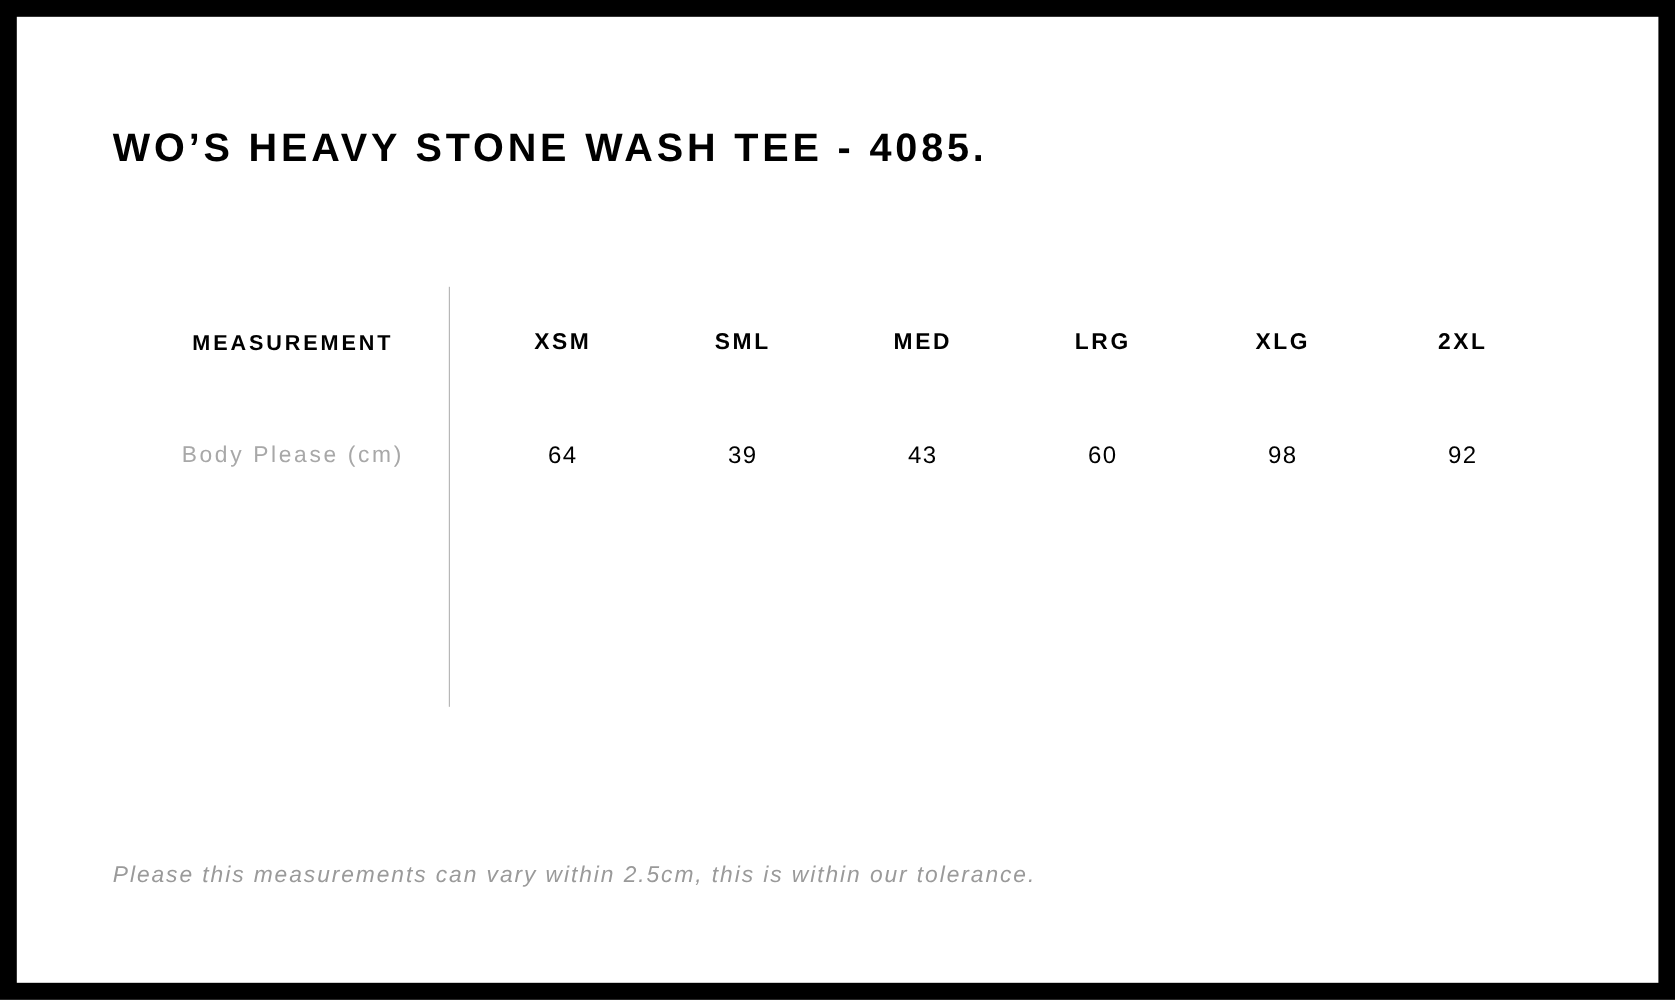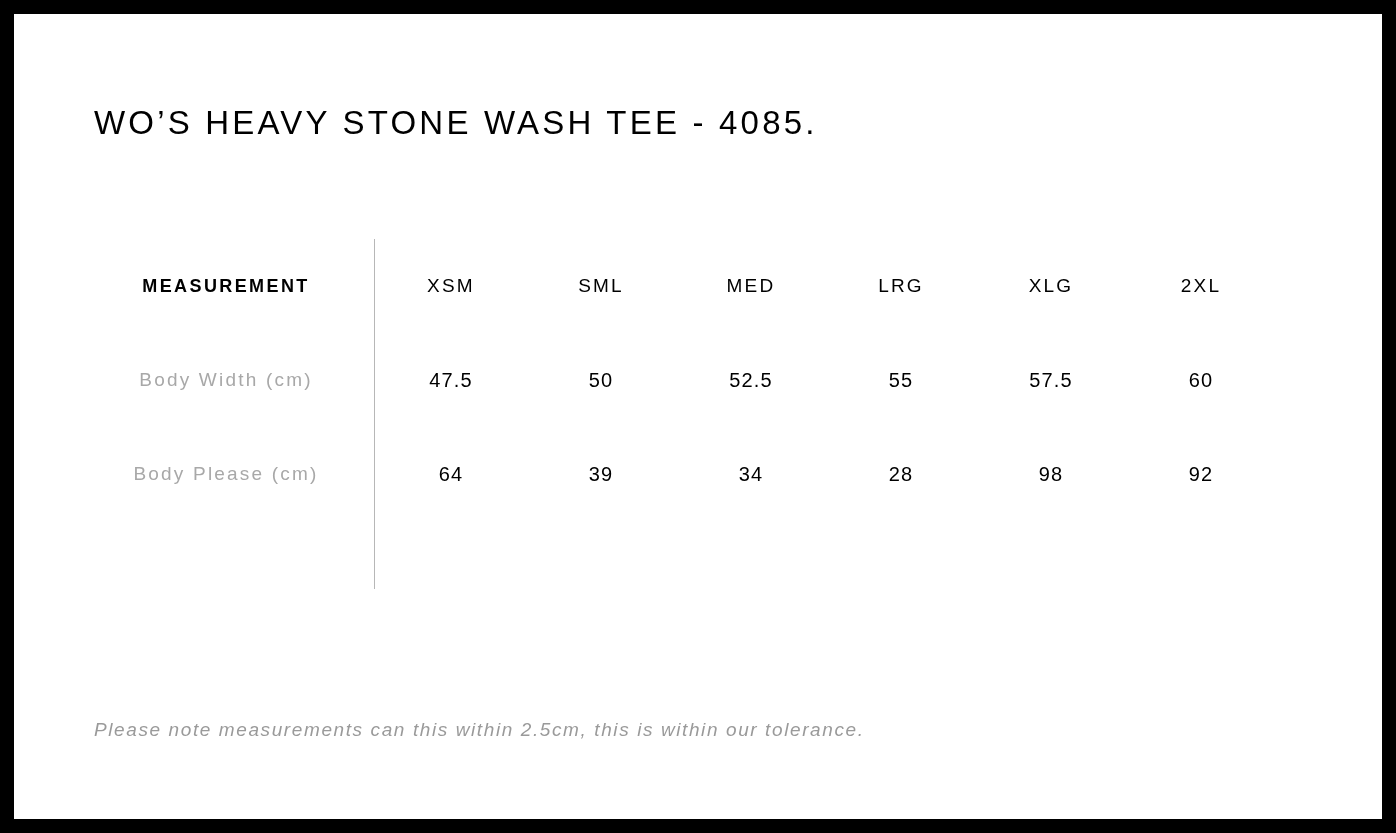--- a/index.html
+++ b/index.html
@@ -20,42 +20,42 @@
     width: 1368px;
     height: 805px;
     background: #ffffff;
     box-sizing: border-box;
   }
   .title {
     position: absolute;
     left: 80px;
     top: 90px;
     font-size: 33px;
-    font-weight: normal;
+    font-weight: bold;
     letter-spacing: 3.2px;
     color: #000000;
     white-space: nowrap;
   }
   .table-wrap {
     position: absolute;
     left: 0;
     top: 225px;
     width: 100%;
   }
   .divider {
     position: absolute;
     left: 360px;
     top: 0px;
     width: 1px;
     height: 350px;
     background: #b7b7b7;
   }
   table.size-table {
     position: absolute;
-    left: 62px;
+    left: 80px;
     top: 0;
     width: 1200px;
     border-collapse: collapse;
     table-layout: fixed;
   }
   table.size-table col.measure-col { width: 300px; }
   table.size-table col.size-col { width: 150px; }
 
   table.size-table th,
   table.size-table td {
@@ -66,21 +66,21 @@
   }
   th.measure-head {
     text-align: left;
     font-size: 18px;
     font-weight: bold;
     letter-spacing: 2.4px;
     color: #000000;
   }
   th.size-head {
     font-size: 19px;
-    font-weight: normal;
+    font-weight: bold;
     letter-spacing: 2.2px;
     color: #000000;
   }
   td.measure-cell {
     text-align: left;
     font-size: 19px;
     font-weight: normal;
     letter-spacing: 2.2px;
     color: #a8a8a8;
     white-space: nowrap;
@@ -128,36 +128,27 @@
           <th class="size-head">XSM</th>
           <th class="size-head">SML</th>
           <th class="size-head">MED</th>
           <th class="size-head">LRG</th>
           <th class="size-head">XLG</th>
           <th class="size-head">2XL</th>
         </tr>
       </thead>
       <tbody>
         <tr>
-          <td class="measure-cell">Body Width (cm)</td>
-          <td class="value-cell">47.5</td>
-          <td class="value-cell">50</td>
-          <td class="value-cell">52.5</td>
-          <td class="value-cell">55</td>
-          <td class="value-cell">57.5</td>
-          <td class="value-cell">60</td>
-        </tr>
-        <tr>
           <td class="measure-cell">Body Please (cm)</td>
           <td class="value-cell">64</td>
           <td class="value-cell">39</td>
-          <td class="value-cell">34</td>
-          <td class="value-cell">28</td>
+          <td class="value-cell">43</td>
+          <td class="value-cell">60</td>
           <td class="value-cell">98</td>
           <td class="value-cell">92</td>
         </tr>
       </tbody>
     </table>
   </div>
 
-  <div class="footnote">Please note measurements can this within 2.5cm, this is within our tolerance.</div>
+  <div class="footnote">Please this measurements can vary within 2.5cm, this is within our tolerance.</div>
 
 </div>
 
 </body></html>

